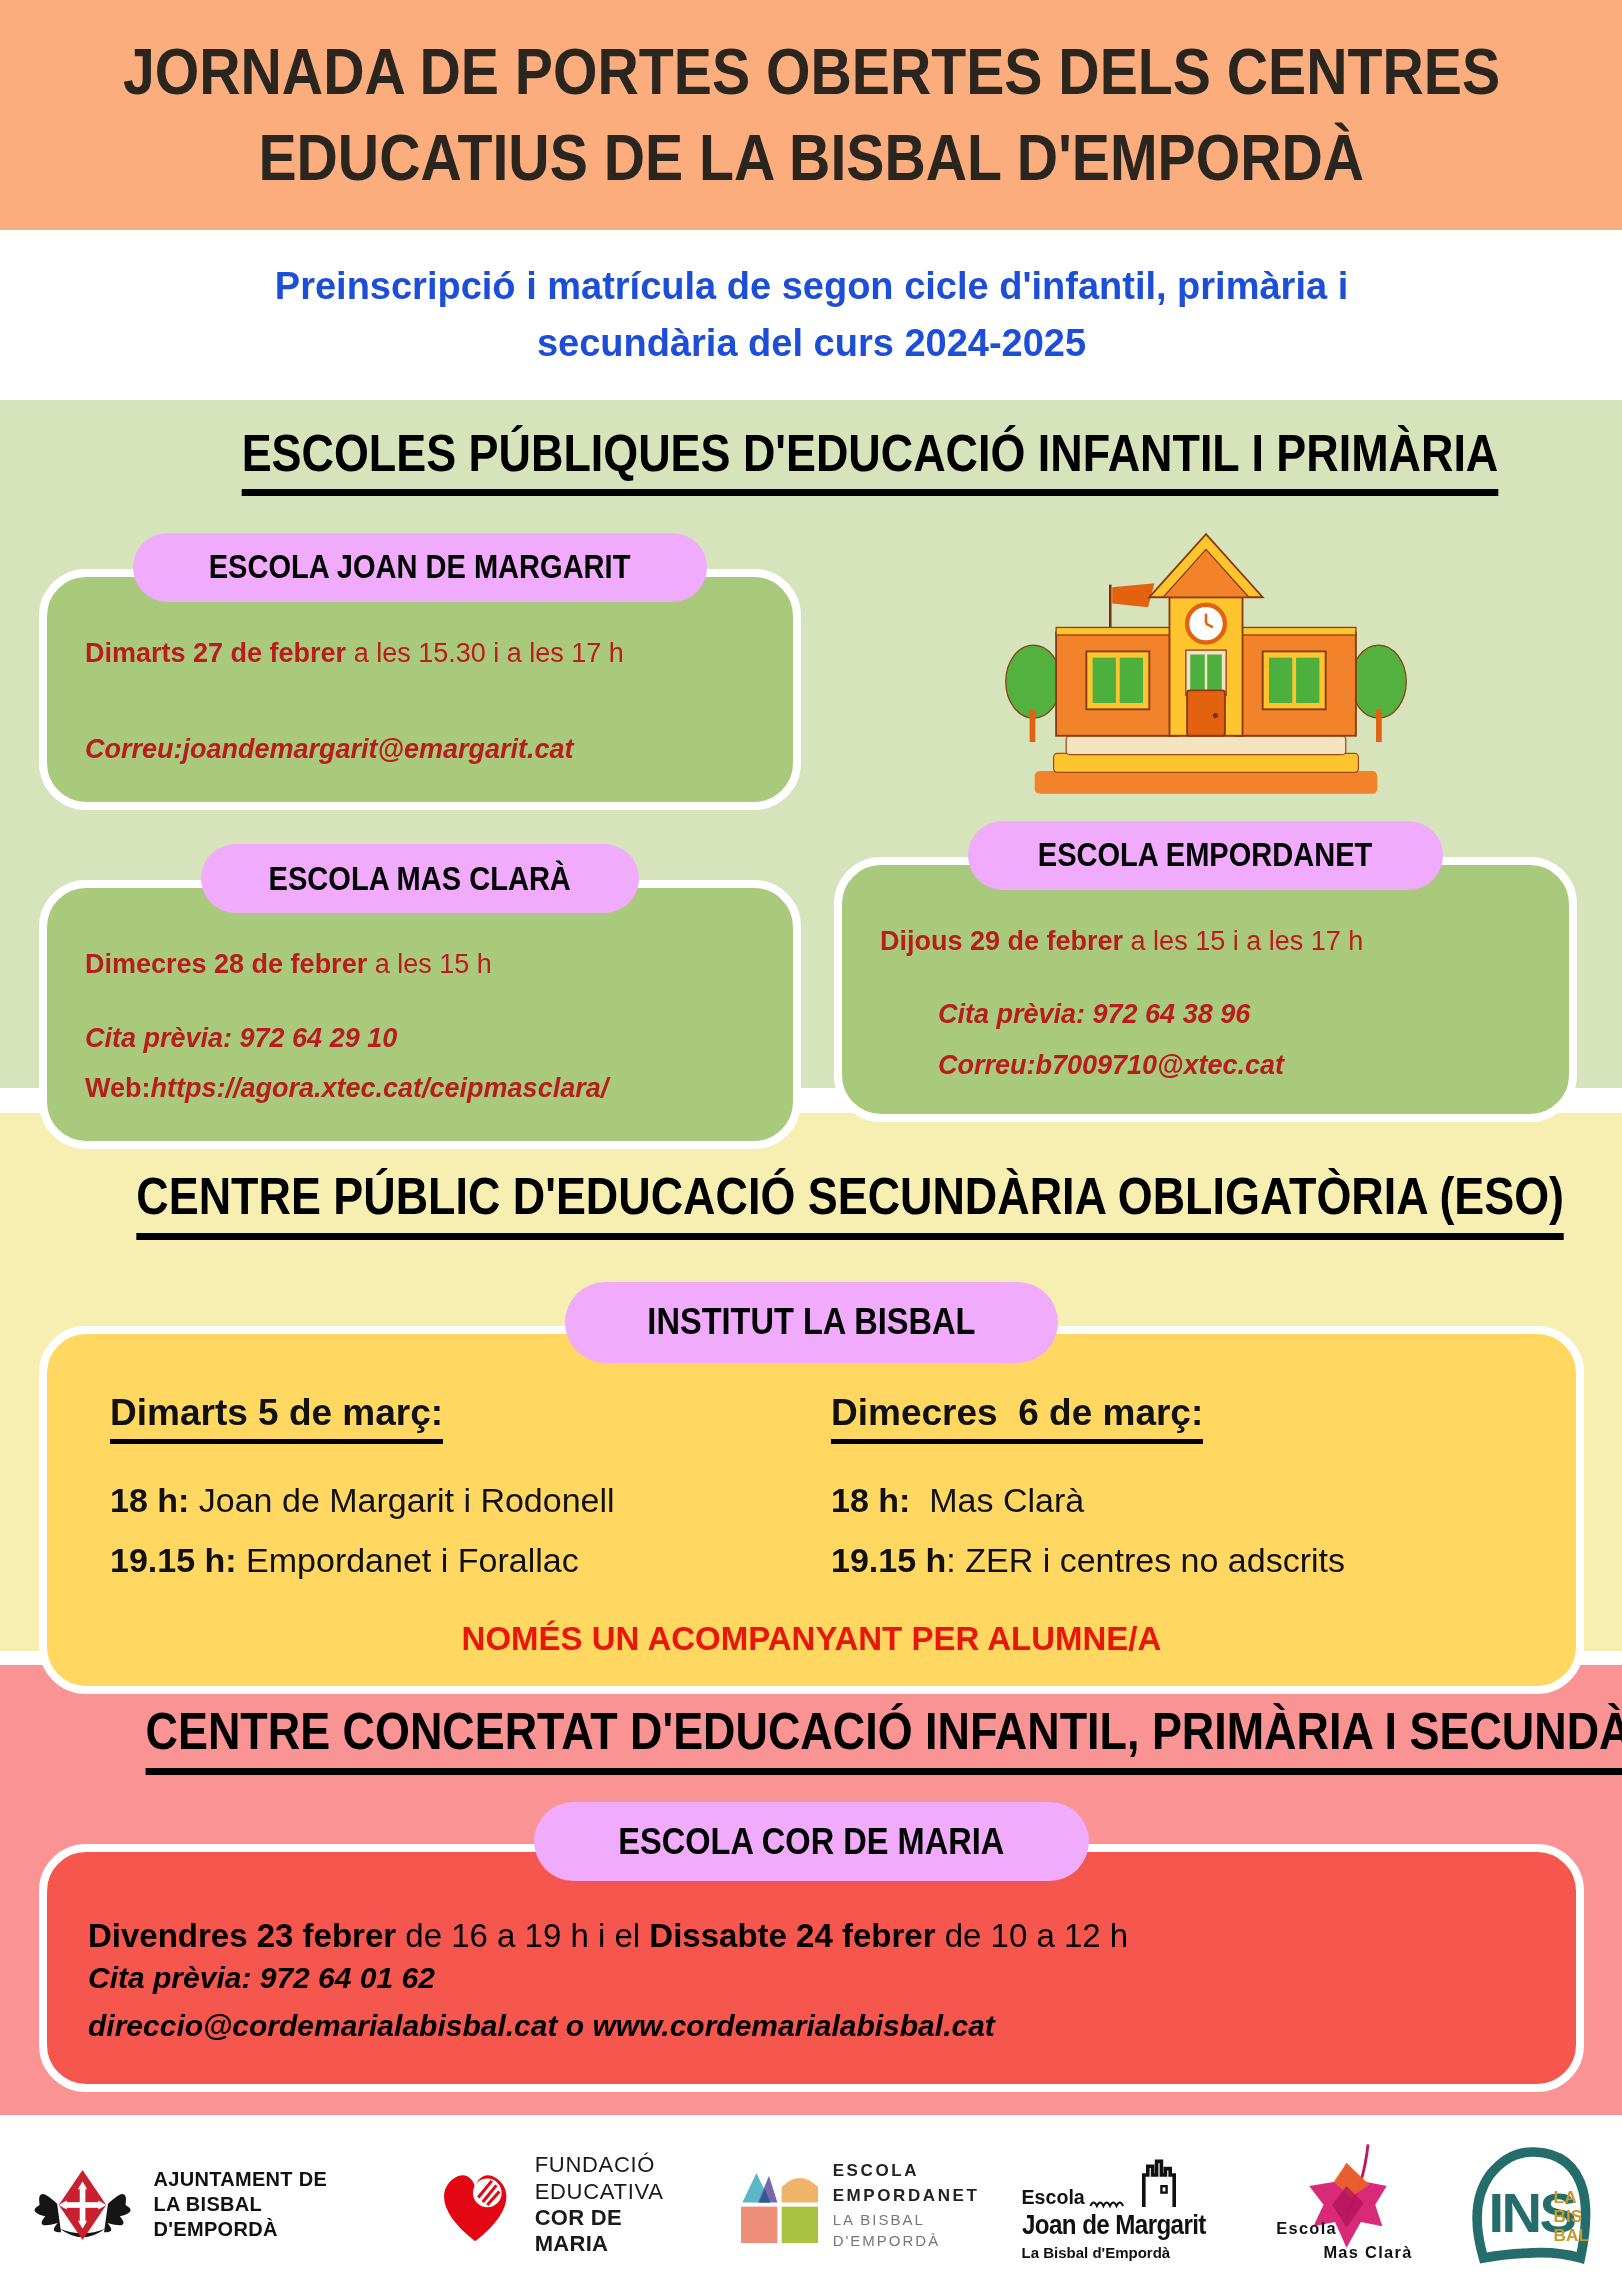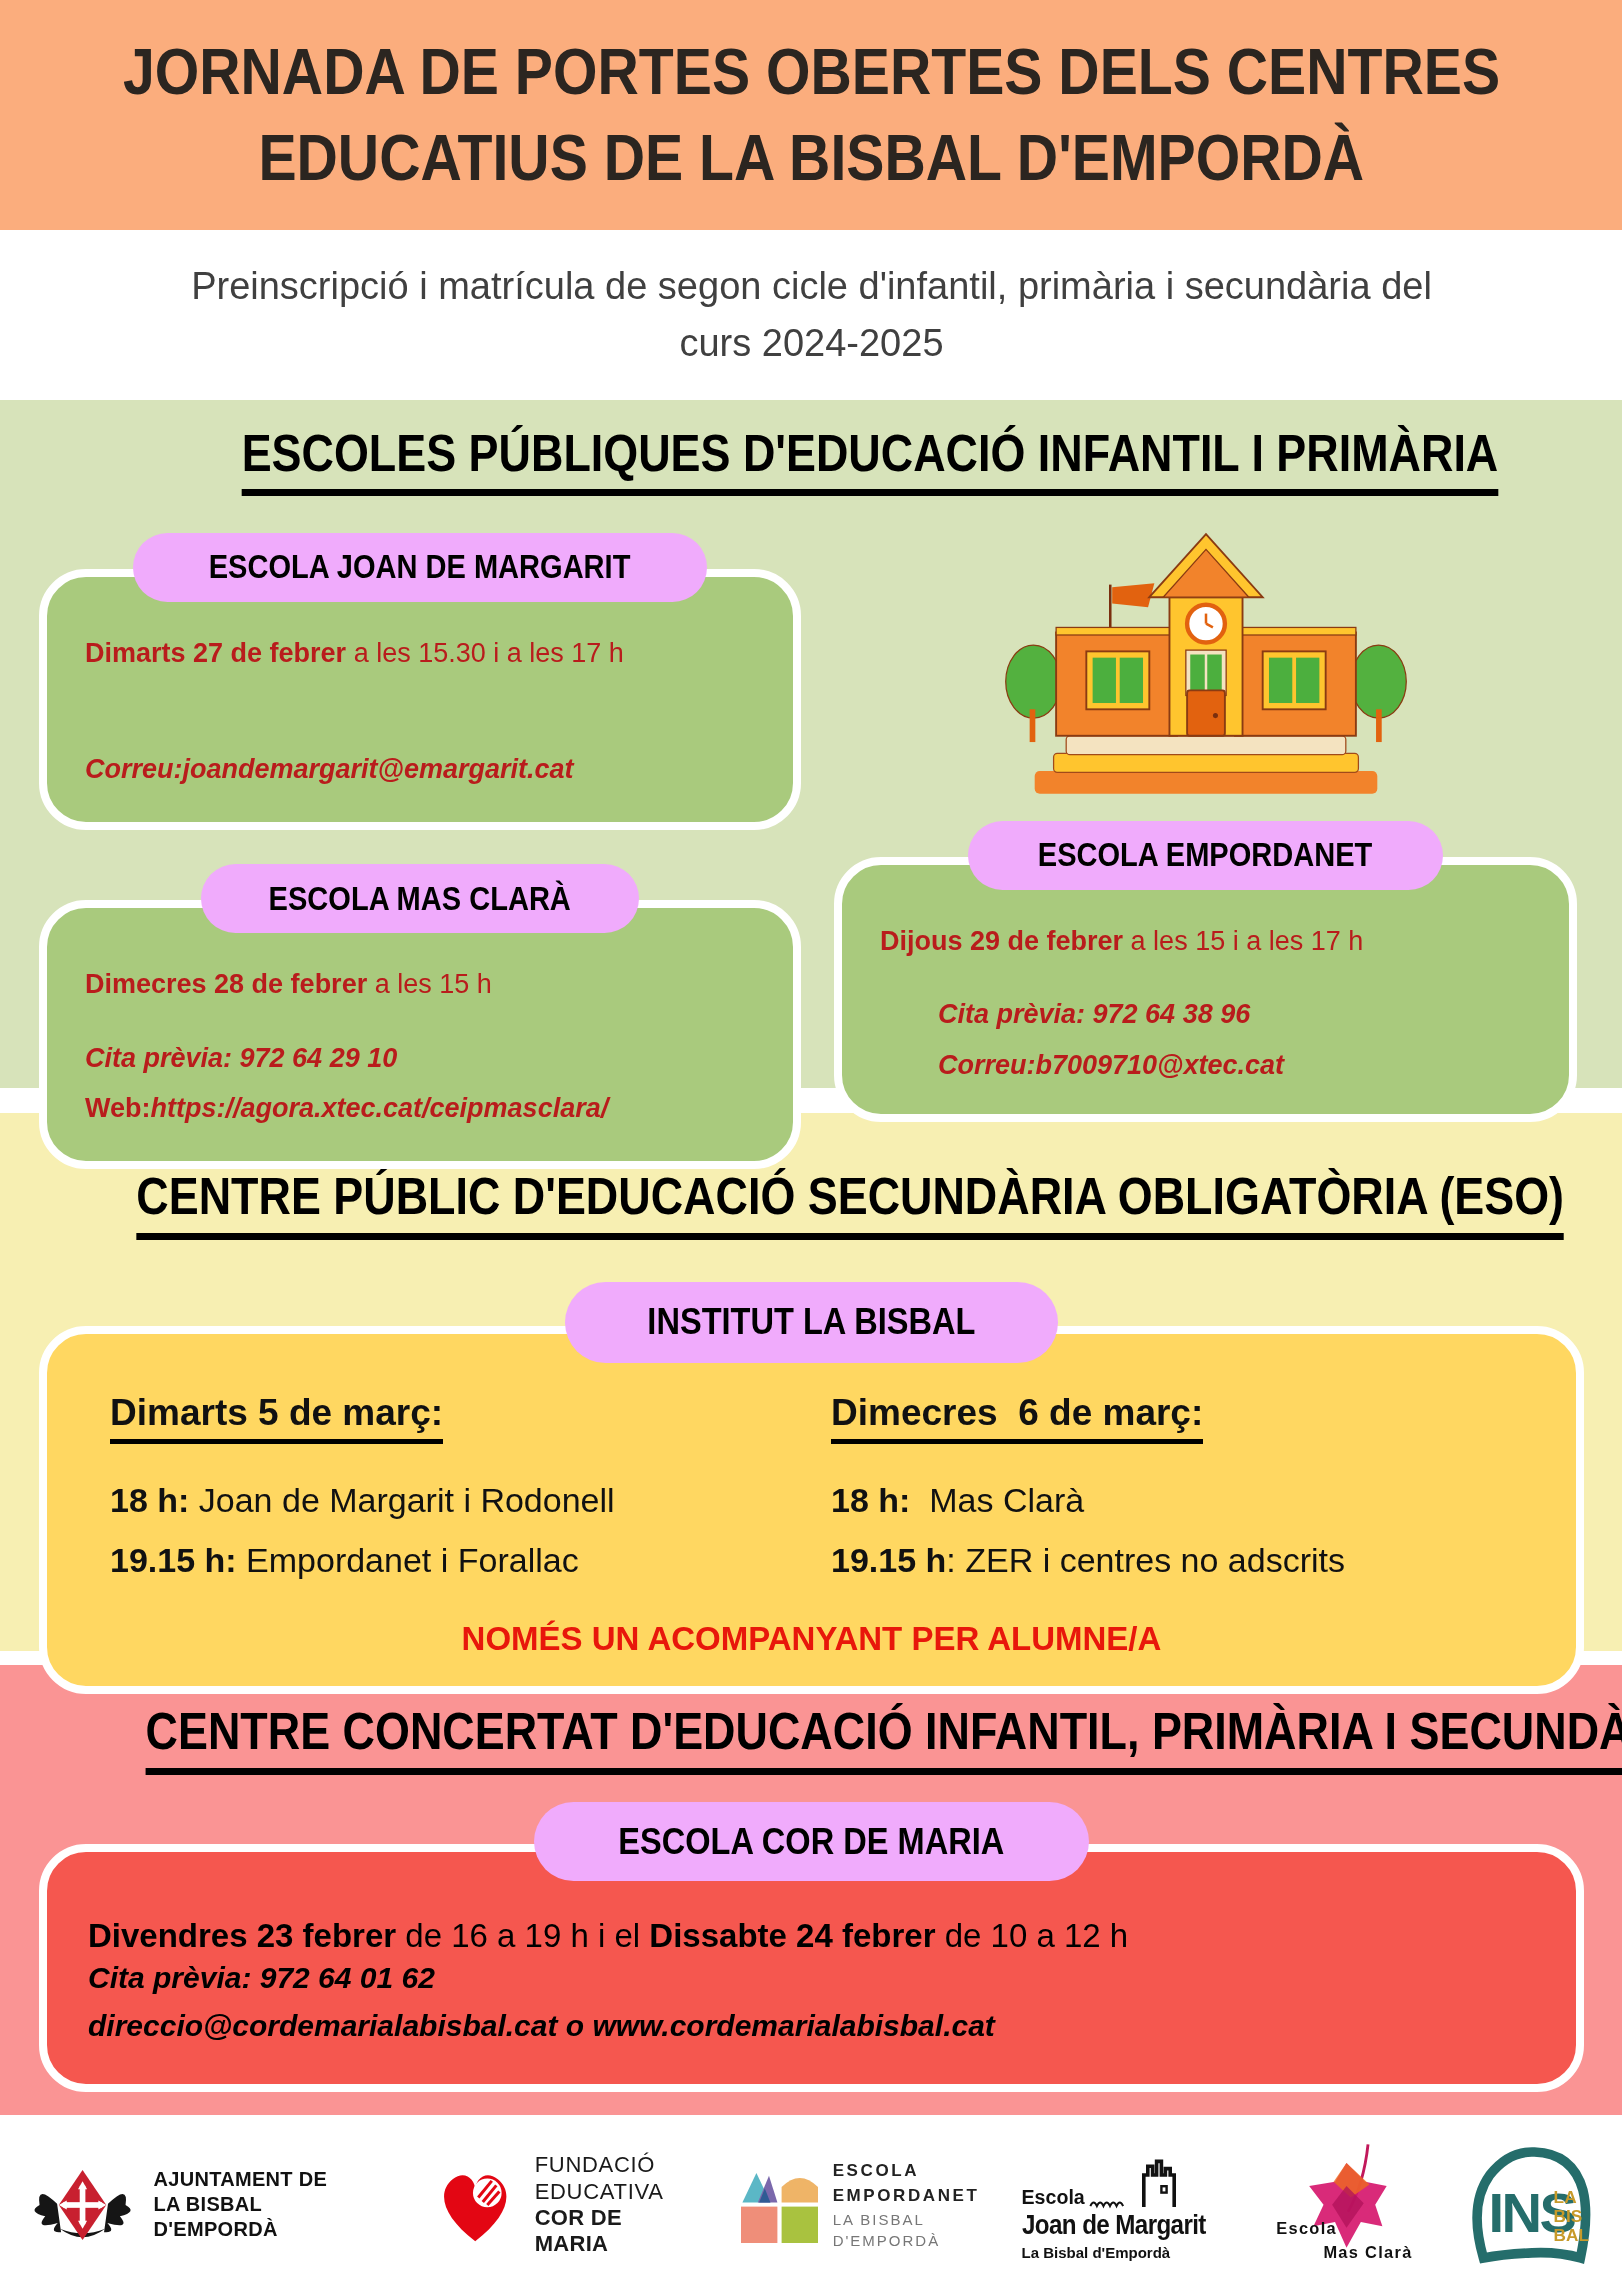--- a/index.html
+++ b/index.html
@@ -16,41 +16,41 @@
     font-family:"Liberation Sans","DejaVu Sans",sans-serif;color:#111;
   }
   .condensed{display:inline-block;transform:scaleX(.88);transform-origin:50% 50%;white-space:nowrap;}
   
   .top{height:230px;background:var(--header-bg);display:flex;flex-direction:column;
        align-items:center;justify-content:center;}
   .top h1{font-size:65px;font-weight:700;color:var(--title-text);
           line-height:1.33;text-align:center;letter-spacing:0;}
   
   .subtitle-band{height:170px;background:#fff;display:flex;align-items:center;justify-content:center;}
-  .subtitle-band p{font-size:38px;font-weight:400;color:#404040;text-align:center;
+  .subtitle-band p{font-size:38px;font-weight:700;color:#1d4ed8;text-align:center;
                    line-height:1.5;max-width:1283px;}
   
   .sec-heading{text-align:right;}
   .sec-heading .hline{font-size:51px;font-weight:700;color:#000;
         border-bottom:7.2px solid #000;padding-bottom:6.5px;}
   .pill{background:#f0abfc;border-radius:654px;padding:15.7px 47px;width:max-content;
         margin:16px auto;position:relative;z-index:2;text-align:right;}
   .pill span{font-size:33px;font-weight:700;color:#000;}
   .card{position:relative;z-index:1;border:8.5px solid #fff;border-radius:47px;}
   .b{font-weight:700;} .bi{font-weight:700;font-style:italic;}
   .prewrap{white-space:pre-wrap;}
   
   .primary{height:688px;background:var(--green-bg);margin-bottom:25px;padding:13px 39px 0;}
   .primary .sec-heading{margin:10.5px 0 2.6px;}
   .primary-grid{display:grid;grid-template-columns:762px 743px;column-gap:33px;}
   .group{margin-top:34px;}
   .group .pill{margin-bottom:-33px;}
   .green-card{background:var(--green-card);padding:58px 38px 34px;}
   .green-card p{font-size:27px;line-height:1.35;color:#b91c1c;}
-  .gap-lg{margin-top:80px;} .gap-md{margin-top:37px;} .gap-sm{margin-top:14.4px;}
+  .gap-lg{margin-top:60px;} .gap-md{margin-top:37px;} .gap-sm{margin-top:14.4px;}
   .building-wrap{height:306px;display:flex;align-items:center;justify-content:center;}
   .indent{padding-left:58px;}
   
   .secondary{height:538px;background:var(--yellow-bg);margin-bottom:14.4px;padding:0 39px;}
   .secondary .sec-heading{padding-top:54px;}
   .secondary .pill{margin-top:42px;margin-bottom:-37px;padding:19.6px 60px;}
   .secondary .pill span{font-size:37px;}
   .yellow-card{background:var(--yellow-card);padding:58px 63px 27.5px;}
   .sched-grid{display:grid;grid-template-columns:1fr 1fr;column-gap:39px;}
   .day{font-size:37px;font-weight:700;border-bottom:5.9px solid #000;width:max-content;

